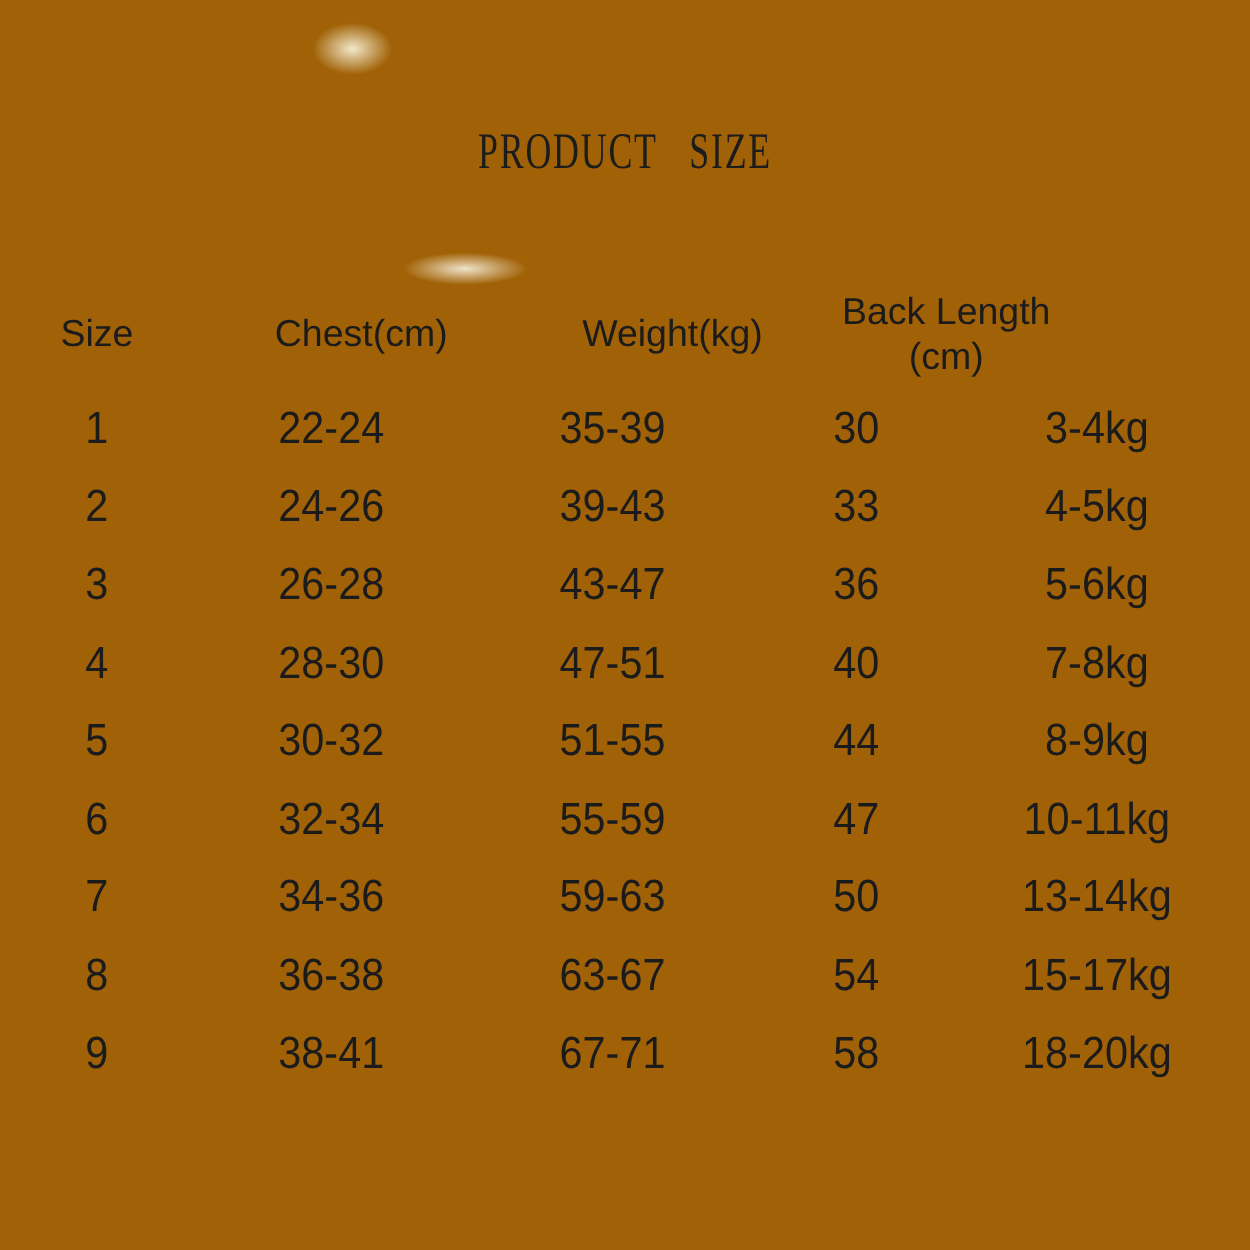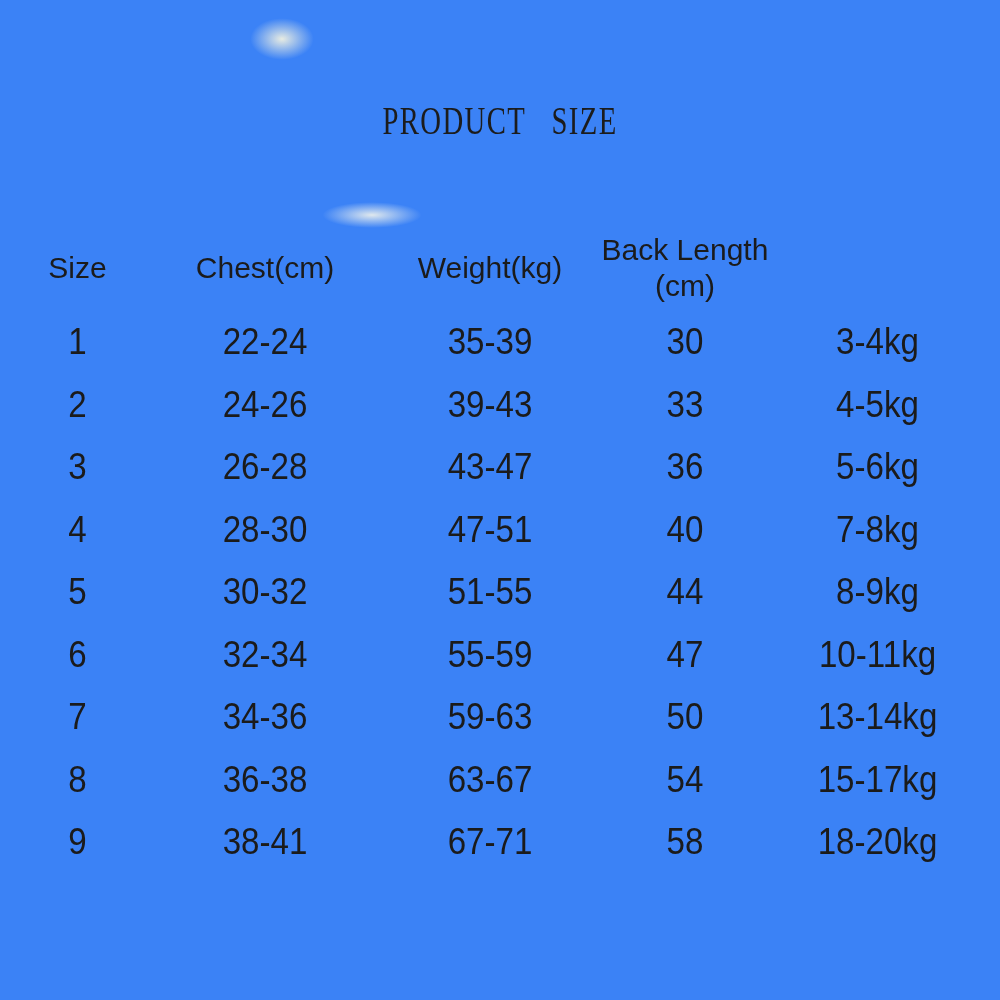--- a/index.html
+++ b/index.html
@@ -4,21 +4,21 @@
 <style>
   html, body {
     margin: 0;
     padding: 0;
     background: #ffffff;
   }
   .canvas {
     position: relative;
     width: 1000px;
     height: 1000px;
-    background: #3b82f6;
+    background: #a16207;
     overflow: hidden;
     font-family: "Liberation Sans", "DejaVu Sans", sans-serif;
     color: #1b1b1b;
   }
   
   .smudge {
     position: absolute;
     border-radius: 50%;
     pointer-events: none;
   }
@@ -54,20 +54,21 @@
   }
   .trow {
     display: grid;
     grid-template-columns: 115px 260px 190px 200px 185px;
     align-items: center;
   }
   .trow.header {
     height: 86px;
     font-size: 30px;
     line-height: 1.2;
+    gap: 24px;
   }
   .trow.body {
     height: 62.5px;
     font-size: 36px;
     letter-spacing: 0px;
   }
   .cell {
     text-align: center;
     white-space: normal;
   }

